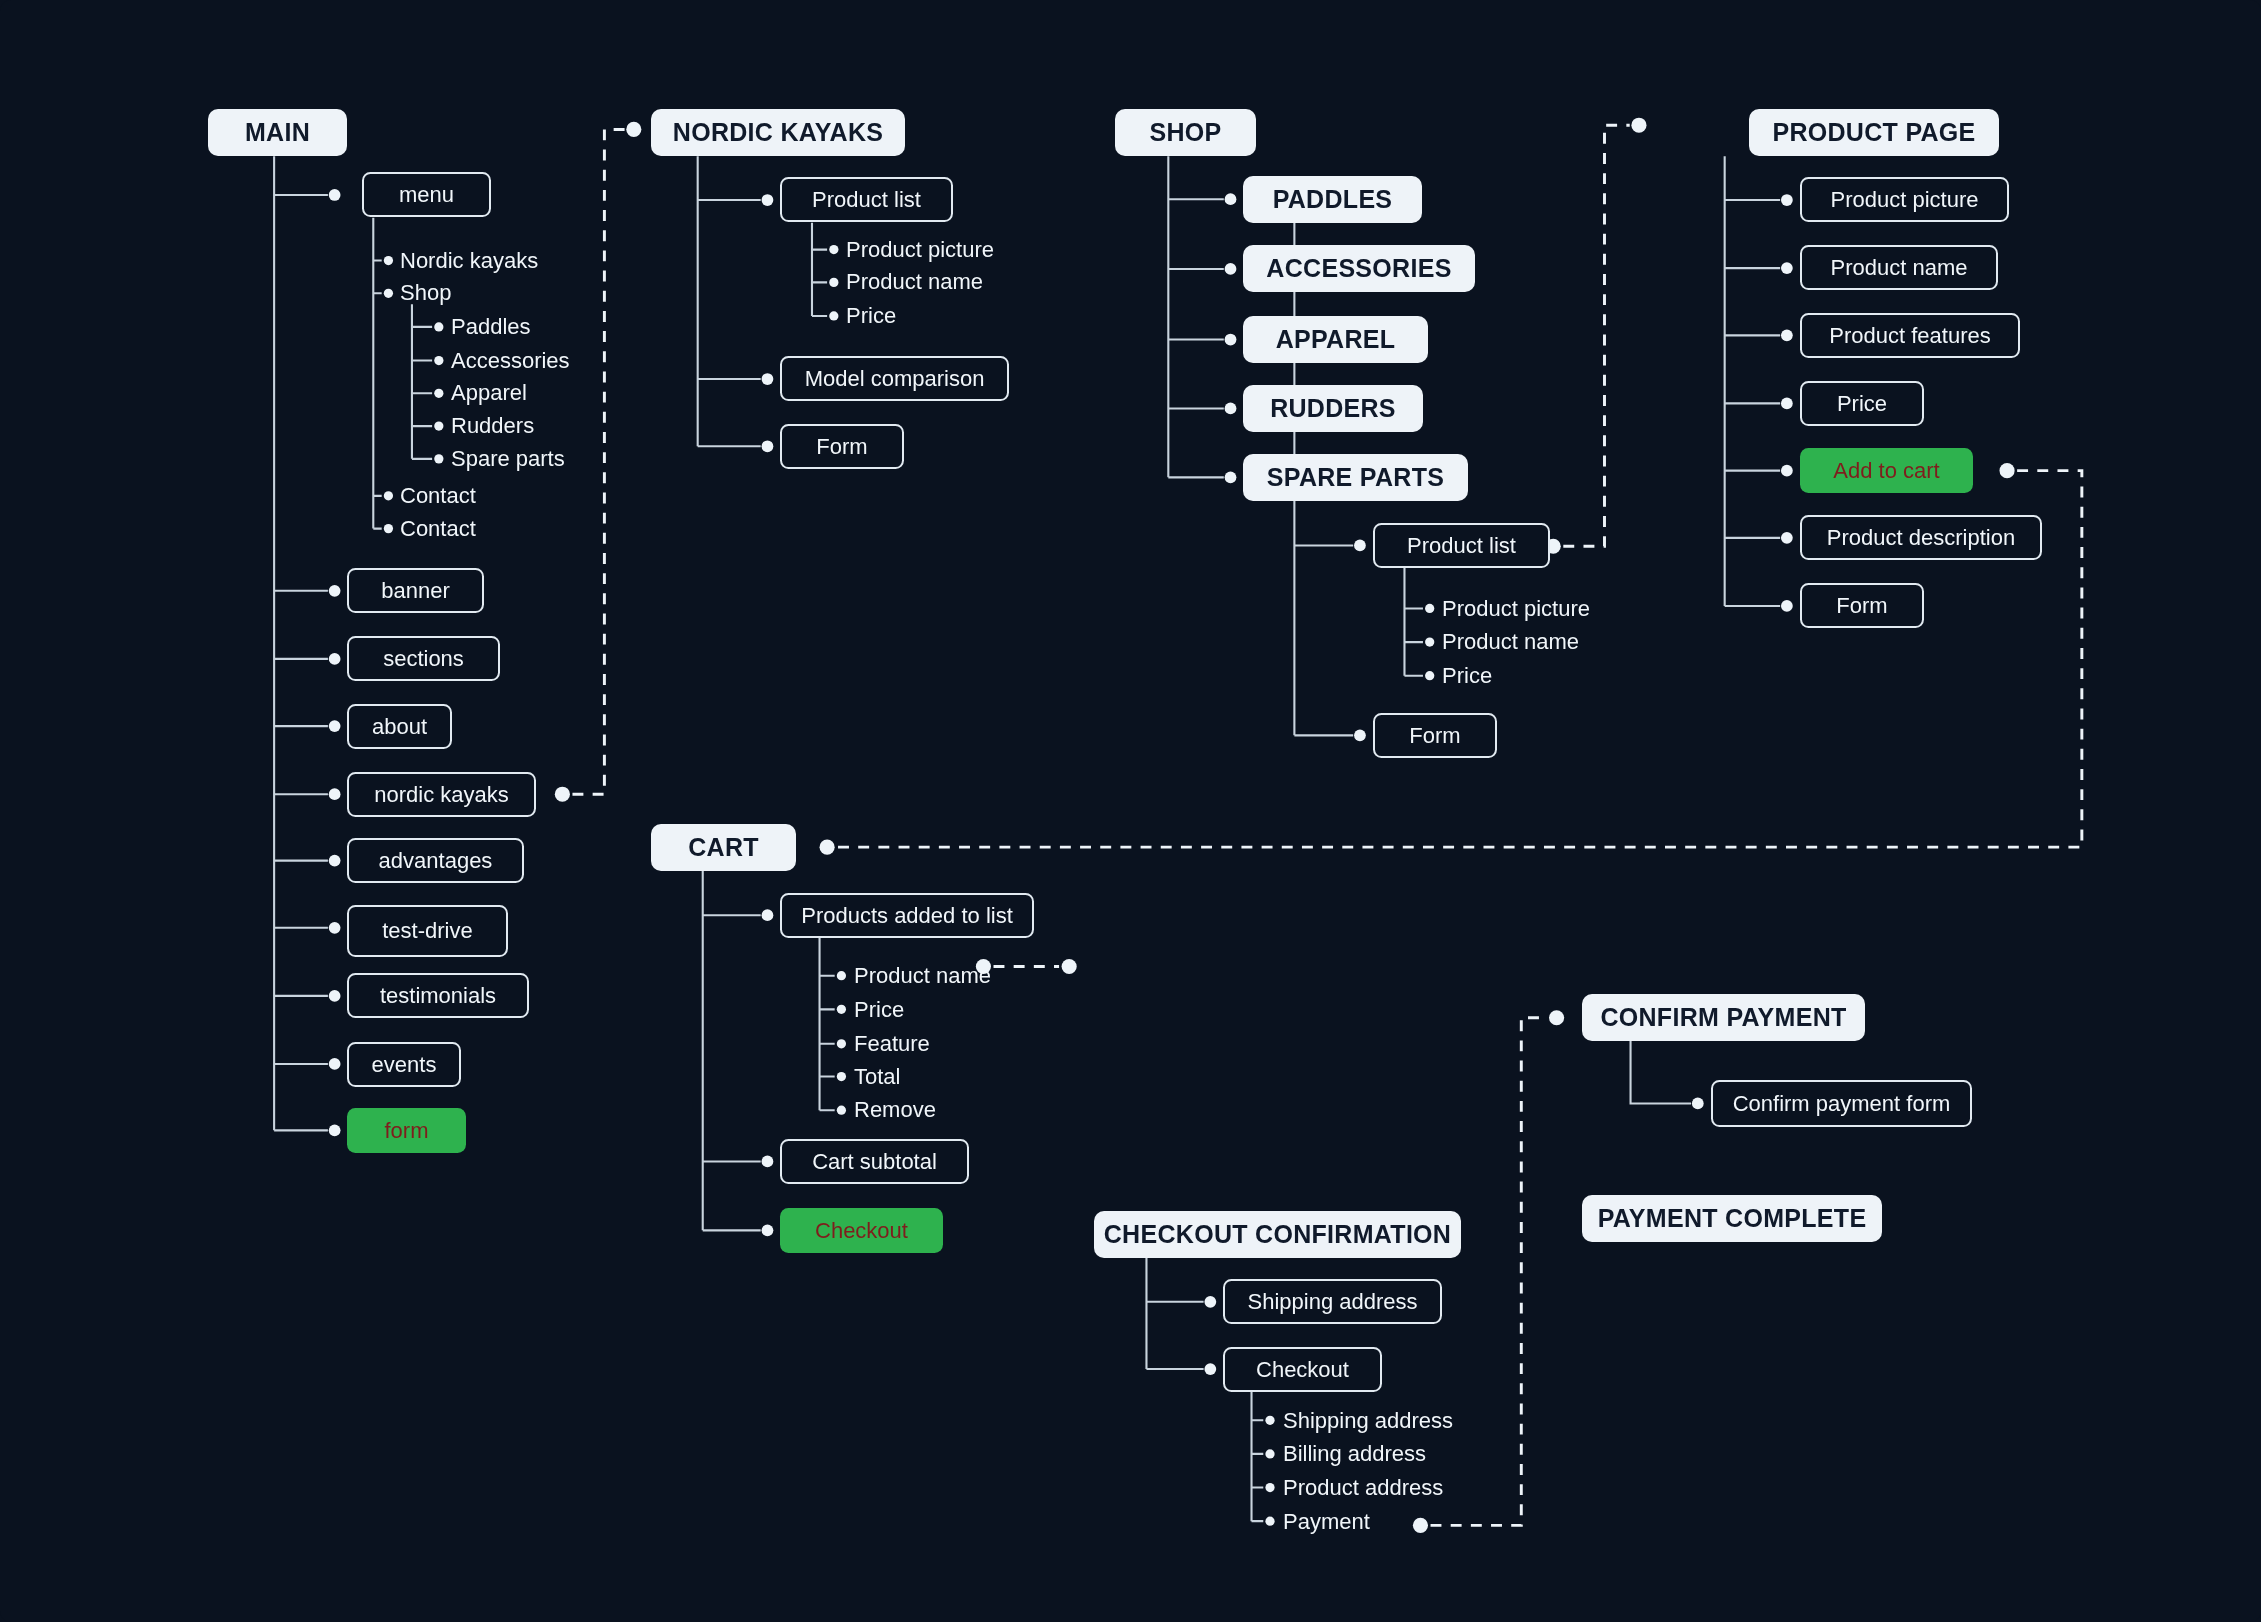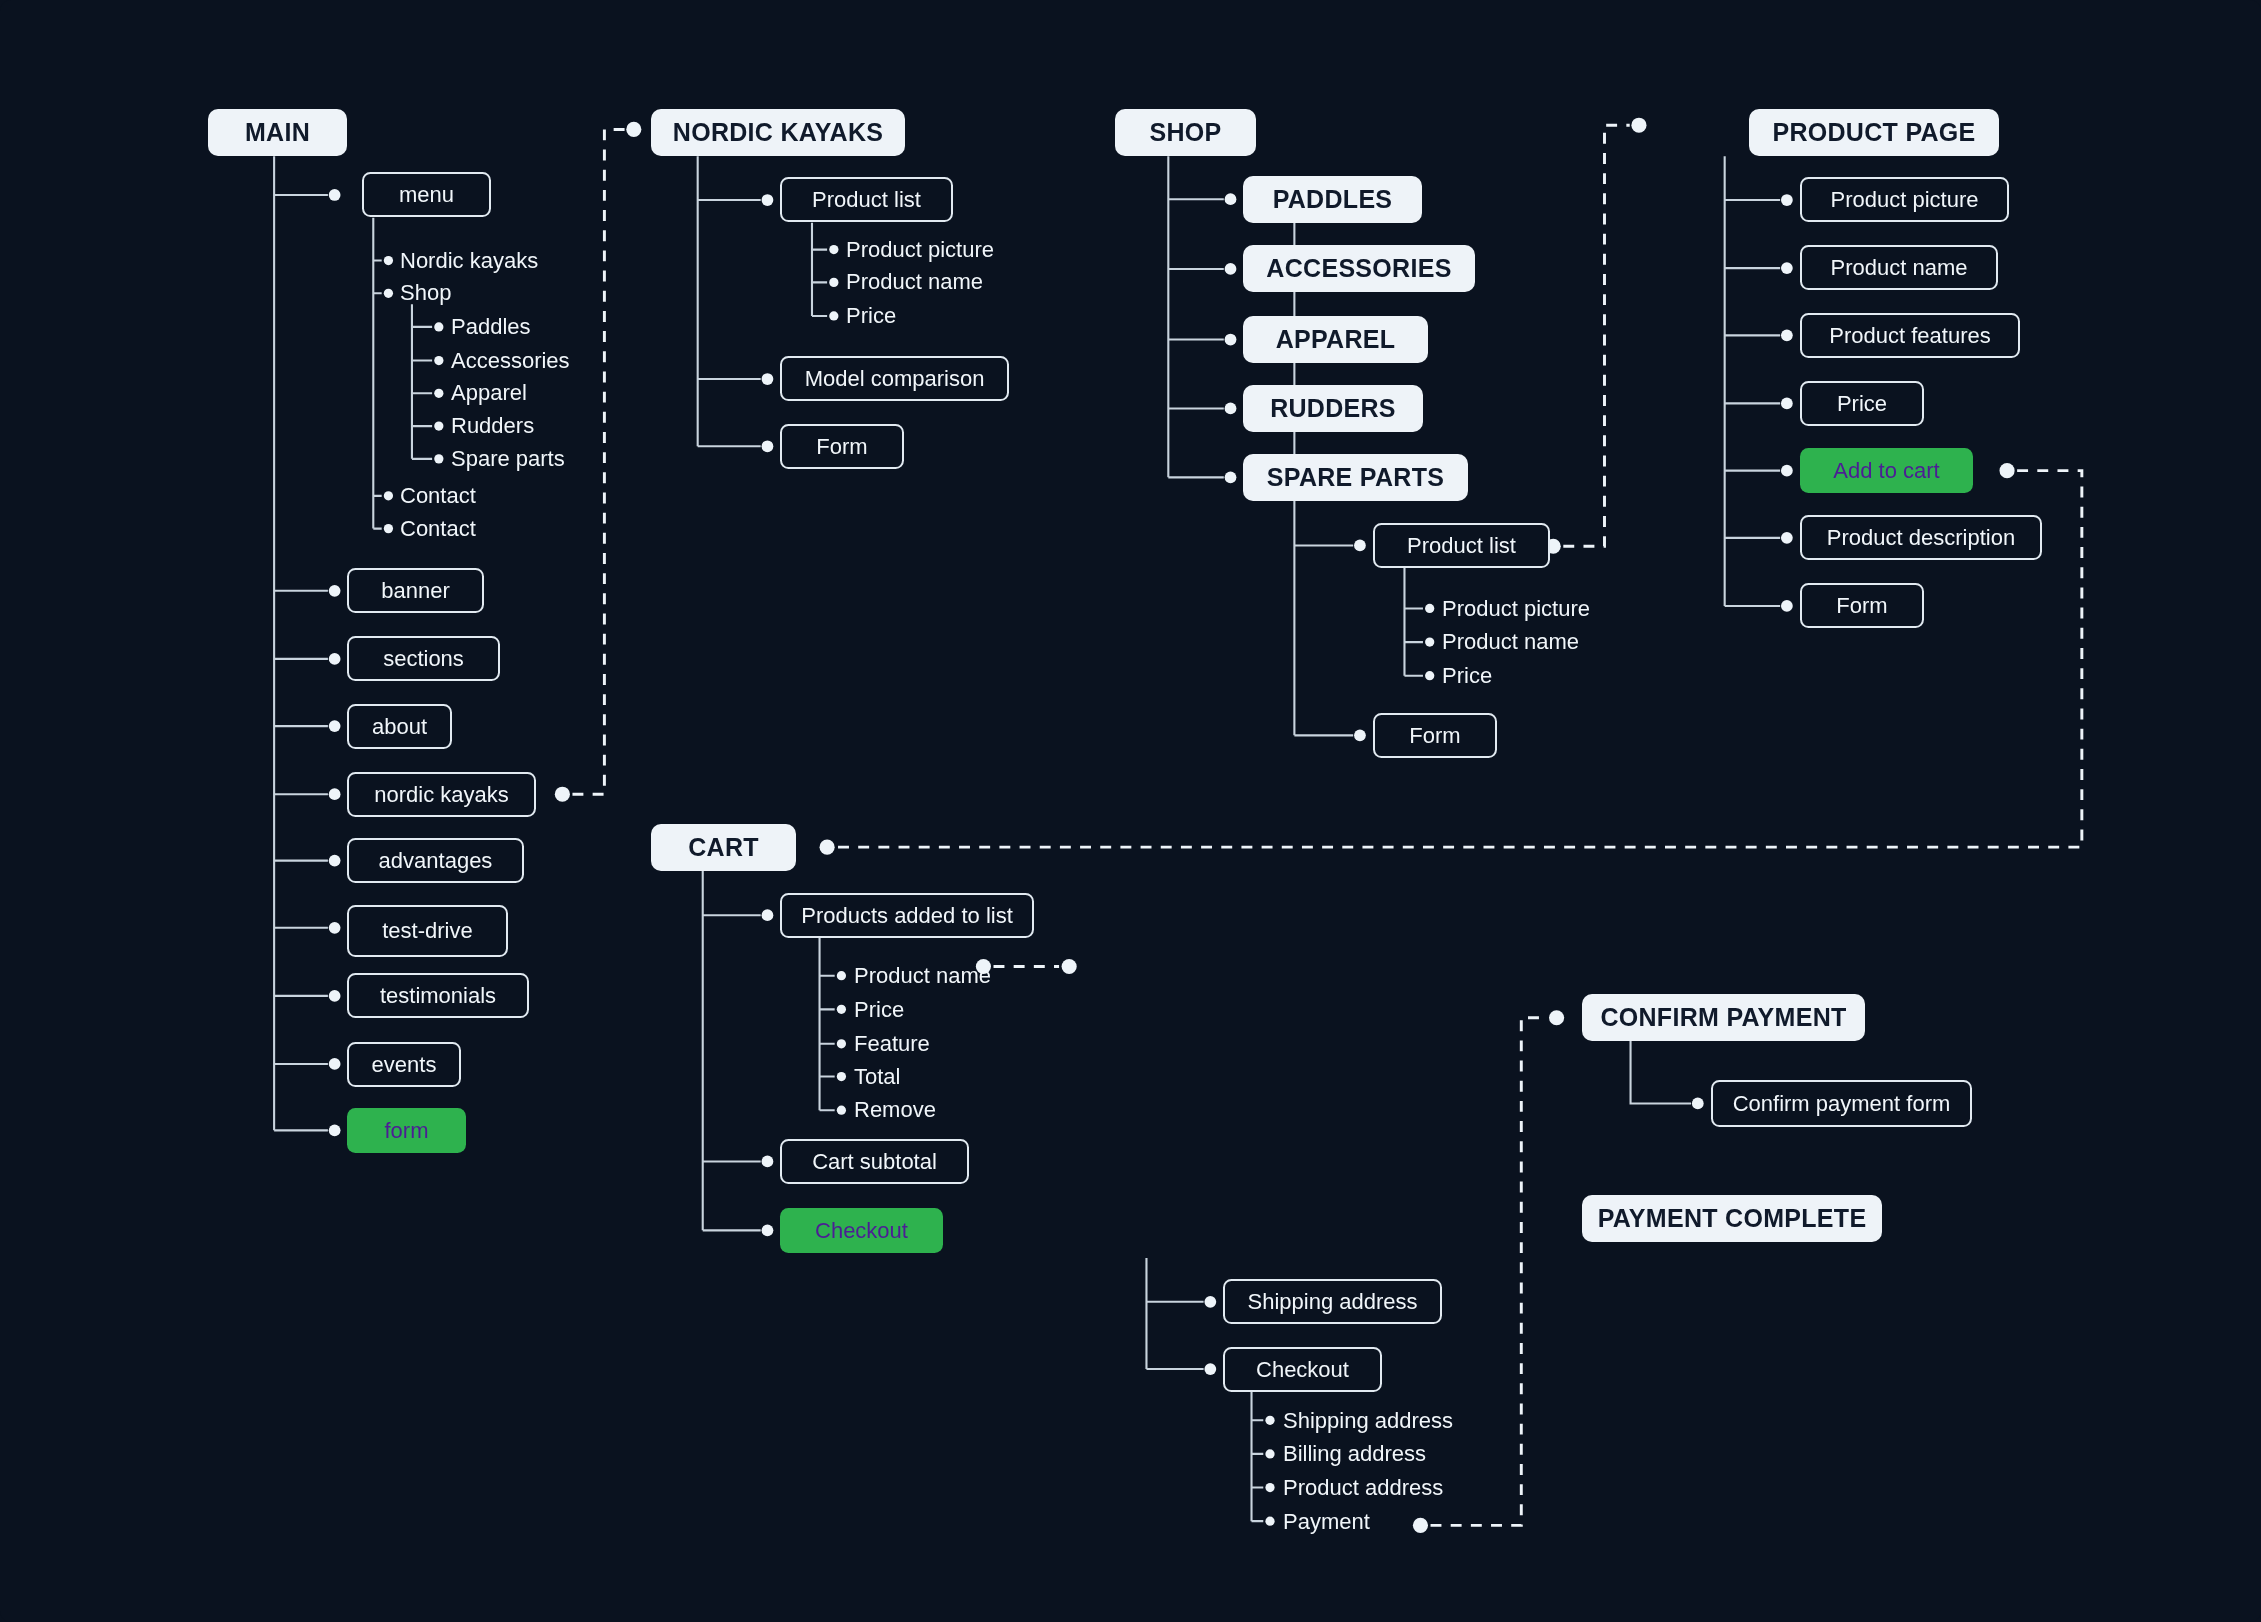--- a/index.html
+++ b/index.html
@@ -12,21 +12,21 @@
   svg.wires{position:absolute;left:0;top:0;z-index:1;}
   .w{stroke:#c9d4de;stroke-width:2.5;fill:none;}
   .d{stroke:#eef4f9;stroke-width:3.5;fill:none;stroke-dasharray:13 11;}
   .dot{fill:#eef4f9;stroke:none;}
   .box{position:absolute;z-index:2;display:flex;align-items:center;justify-content:center;
        box-sizing:border-box;white-space:nowrap;}
   .head{background:#eef3f8;color:#101a2b;font-weight:700;font-size:25px;
         letter-spacing:0.3px;border-radius:10px;}
   .node{background:#0a121f;border:2.1px solid #e2eaf1;color:#f1f6fa;
         font-size:22px;border-radius:8.4px;}
-  .green{background:#2eb24e;border:none;color:#4c1d95;}
+  .green{background:#2eb24e;border:none;color:#7f1d1d;}
   .leaf{position:absolute;z-index:2;color:#f1f6fa;font-size:22px;
         transform:translateY(-50%);white-space:nowrap;}
 </style>
 </head>
 <body>
 
 <div id="canvas">
 
   <svg class="wires" width="2261" height="1622" viewBox="0 0 2690 1930">
 
@@ -185,20 +185,21 @@
   <div class="box head" style="left:651px;top:824px;width:145px;height:47px">CART</div>
   <div class="box node" style="left:780px;top:893px;width:254px;height:45px">Products added to list</div>
   <span class="leaf" style="left:854px;top:976px">Product name</span>
   <span class="leaf" style="left:854px;top:1010px">Price</span>
   <span class="leaf" style="left:854px;top:1044px">Feature</span>
   <span class="leaf" style="left:854px;top:1077px">Total</span>
   <span class="leaf" style="left:854px;top:1110px">Remove</span>
   <div class="box node" style="left:780px;top:1139px;width:189px;height:45px">Cart subtotal</div>
   <div class="box node green" style="left:780px;top:1208px;width:163px;height:45px">Checkout</div>
 
+  <div class="box head" style="left:1094px;top:1211px;width:367px;height:47px">CHECKOUT CONFIRMATION</div>
   <div class="box node" style="left:1223px;top:1279px;width:219px;height:45px">Shipping address</div>
   <div class="box node" style="left:1223px;top:1347px;width:159px;height:45px">Checkout</div>
   <span class="leaf" style="left:1283px;top:1421px">Shipping address</span>
   <span class="leaf" style="left:1283px;top:1454px">Billing address</span>
   <span class="leaf" style="left:1283px;top:1488px">Product address</span>
   <span class="leaf" style="left:1283px;top:1522px">Payment</span>
 
   <div class="box head" style="left:1582px;top:994px;width:283px;height:47px">CONFIRM PAYMENT</div>
   <div class="box node" style="left:1711px;top:1080px;width:261px;height:47px">Confirm payment form</div>
   <div class="box head" style="left:1582px;top:1195px;width:300px;height:47px">PAYMENT COMPLETE</div>

